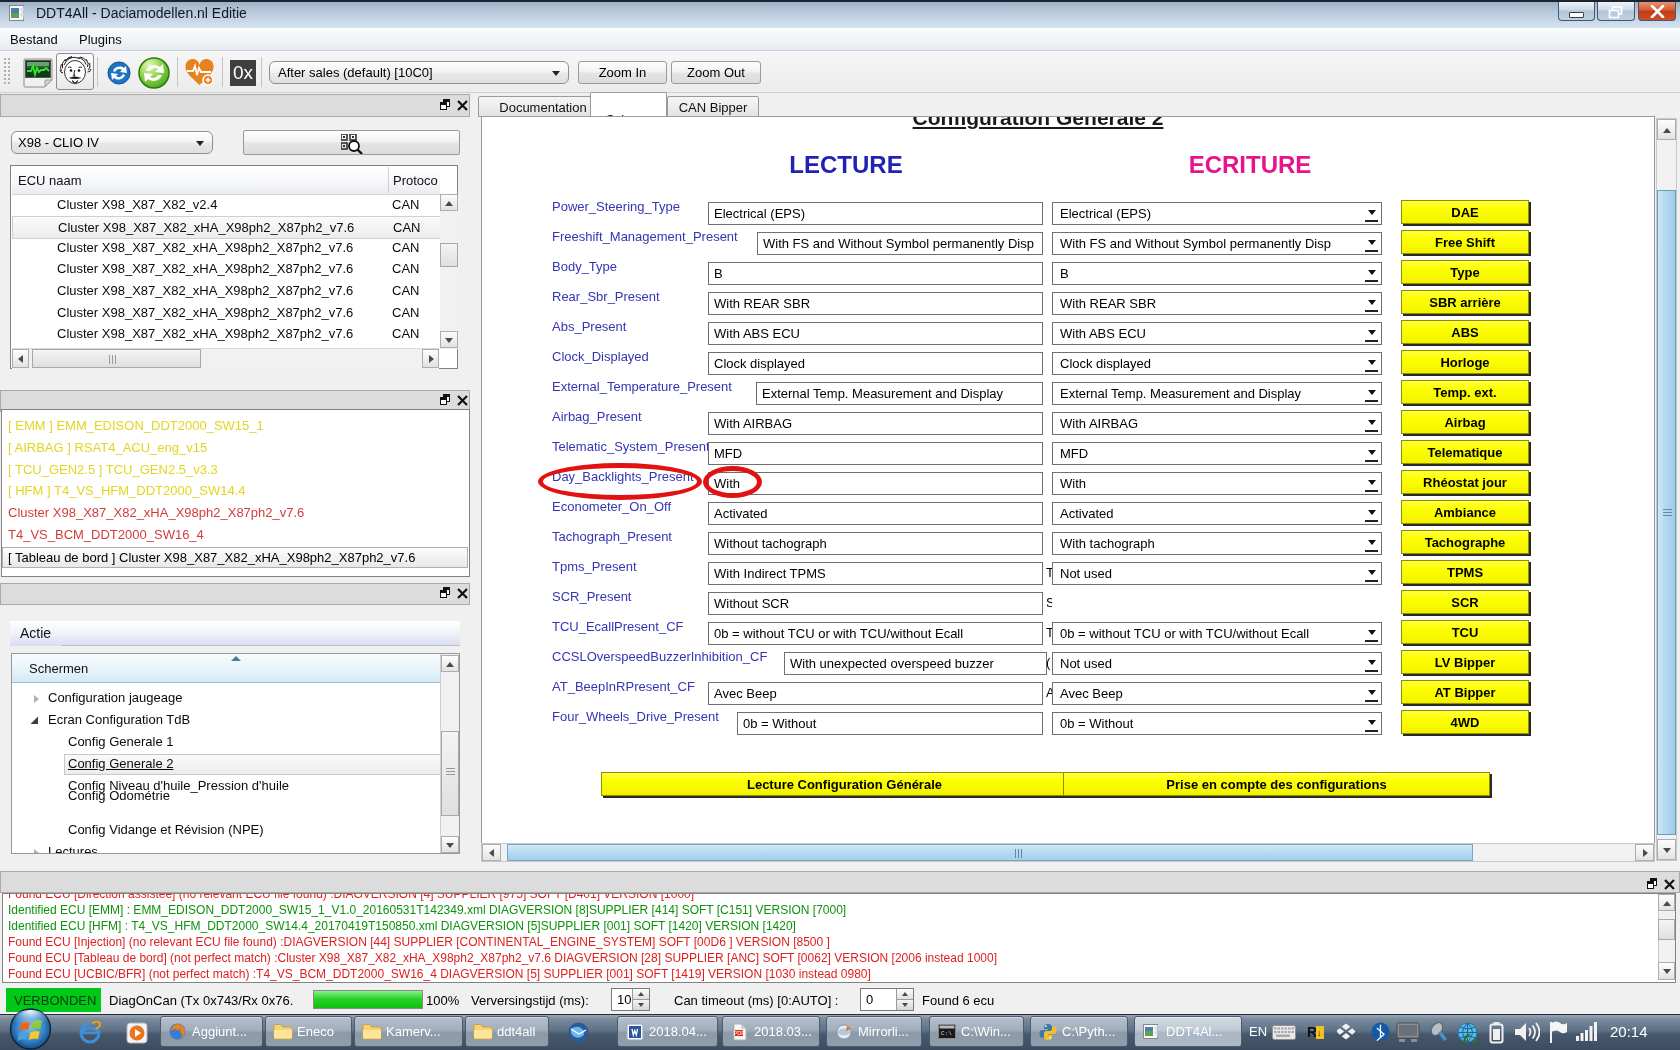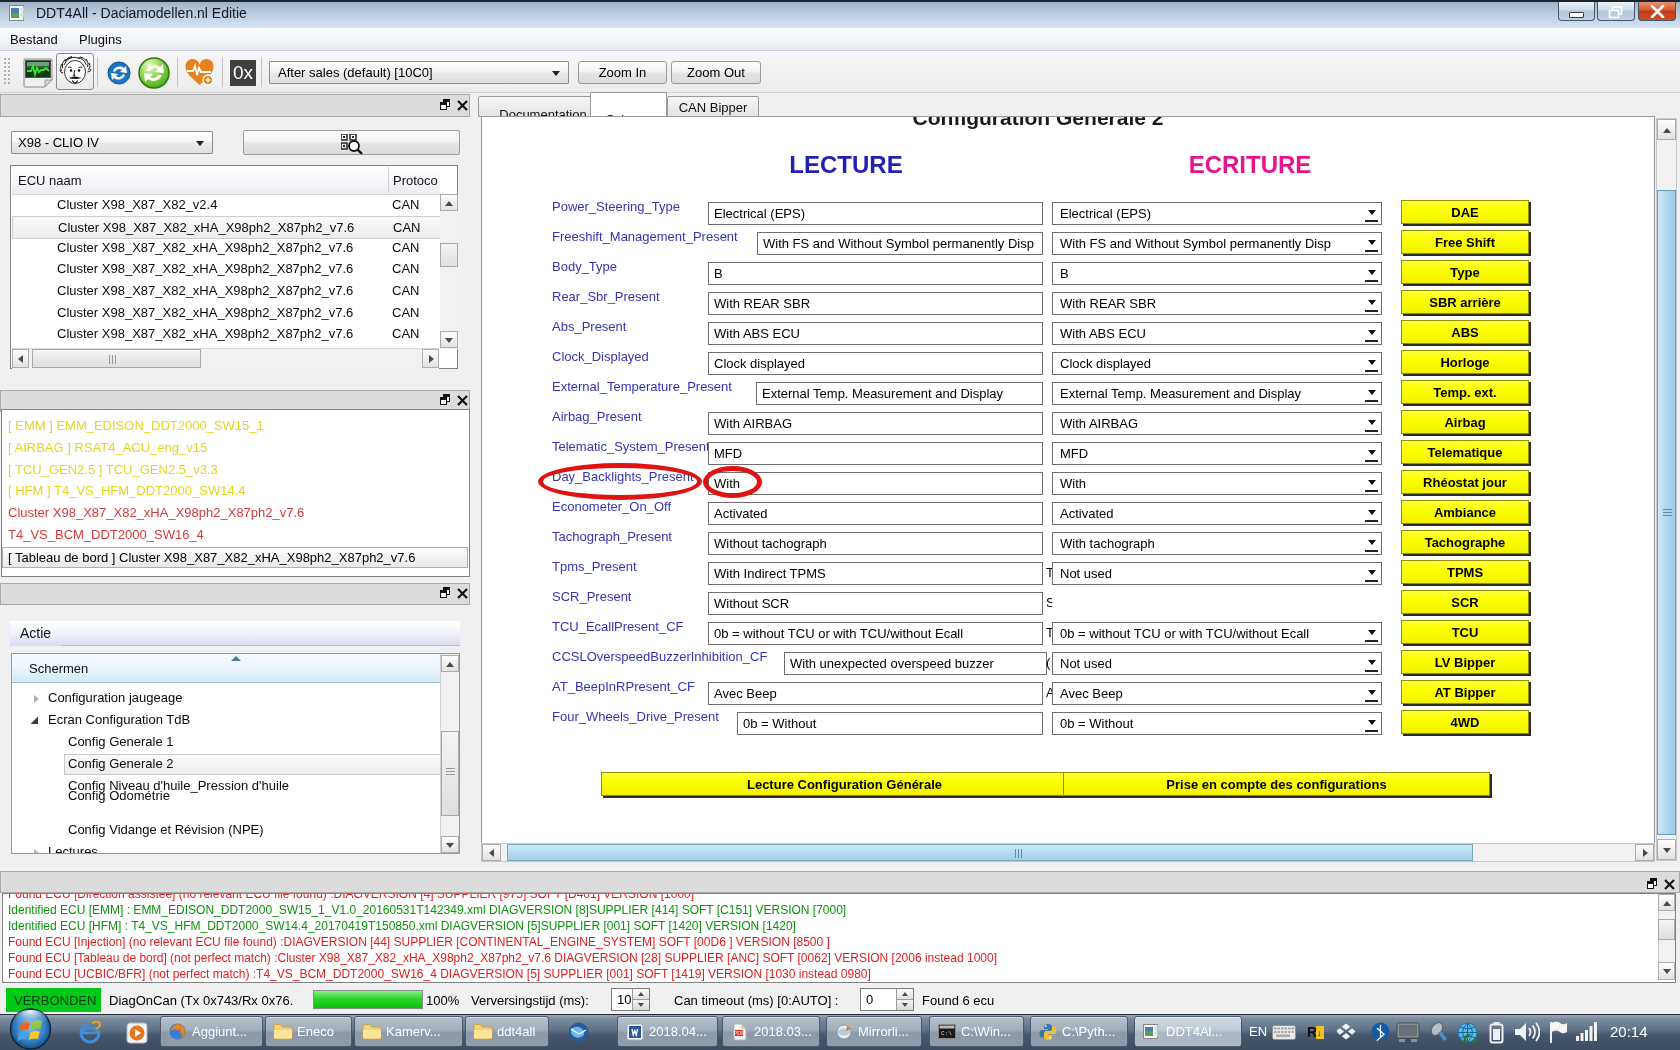--- a/index.html
+++ b/index.html
@@ -8,21 +8,21 @@
 #titletext{left:36px;top:5px;font-size:14px;color:#0f1822;}
 .capbtn{top:2px;height:19px;border:1px solid #44586e;border-top:none;border-radius:0 0 4px 4px;box-sizing:border-box;}
 #btnmin{left:1558px;width:37px;background:linear-gradient(180deg,#eef3f9 0%,#ccd9e7 45%,#b3c5d8 50%,#c0d1e2 100%);}
 #btnmax{left:1597px;width:38px;background:linear-gradient(180deg,#eef3f9 0%,#ccd9e7 45%,#b3c5d8 50%,#c0d1e2 100%);}
 #btnclose{left:1638px;width:38px;background:linear-gradient(180deg,#e8926f 0%,#d55b35 45%,#c03a16 50%,#cc4f26 100%);}
 #menubar{left:0;top:28px;width:1680px;height:23px;background:linear-gradient(180deg,#fbfcfd 0%,#f0f2f7 60%,#e6e9f1 100%);border-bottom:1px solid #c9ced8;box-sizing:border-box;}
 .menuitem{top:32px;font-size:13px;color:#0a0a0a;}
 #toolbar{left:0;top:51px;width:1680px;height:42px;background:linear-gradient(180deg,#f6f6f6,#ececec);border-bottom:1px solid #cfcfcf;box-sizing:border-box;}
 .tsep{top:57px;width:1px;height:30px;background:#c5c5c5;}
 .btn{background:linear-gradient(180deg,#fdfdfd 0%,#f2f2f2 45%,#e4e4e4 55%,#dcdcdc 100%);border:1px solid #9a9a9a;border-radius:3px;box-sizing:border-box;font-size:13px;color:#000;text-align:center;}
-.combo{background:linear-gradient(180deg,#fefefe 0%,#f4f4f4 45%,#e8e8e8 55%,#e0e0e0 100%);border:1px solid #8f8f8f;border-radius:1px;box-sizing:border-box;font-size:13px;color:#000;}
+.combo{background:linear-gradient(180deg,#fefefe 0%,#f4f4f4 45%,#e8e8e8 55%,#e0e0e0 100%);border:1px solid #8f8f8f;border-radius:6px;box-sizing:border-box;font-size:13px;color:#000;}
 .carr{position:absolute;right:8px;top:9px;width:0;height:0;border-left:4px solid transparent;border-right:4px solid transparent;border-top:5px solid #222;}
 .docktitle{background:#dcdcdc;border:1px solid #a9a9a9;box-sizing:border-box;}
 .flabel{font-size:13px;color:#3535b5;white-space:nowrap;}
 .tf{background:#fff;border:1px solid #6f6f6f;box-sizing:border-box;font-size:13px;color:#000;padding:3px 0 0 5px;white-space:nowrap;overflow:hidden;height:23px;}
 .cb{background:#fff;border:1px solid #6f6f6f;box-sizing:border-box;font-size:13px;color:#000;padding:3px 0 0 7px;white-space:nowrap;overflow:hidden;height:23px;}
 .cbarr{position:absolute;right:5px;top:7px;width:0;height:0;border-left:4px solid transparent;border-right:4px solid transparent;border-top:5px solid #111;}
 .cbline{position:absolute;right:3px;bottom:2px;width:13px;height:2px;background:#222;}
 .ybtn{background:linear-gradient(180deg,#ffff40 0%,#feff00 35%,#f2f200 100%);border:1px solid #8f8f00;box-shadow:2px 2px 0 #2a2a2a;box-sizing:border-box;font-size:13px;font-weight:bold;color:#000;text-align:center;padding-top:4px;height:24px;}
 .sbtrack{background:#f1f1f1;border:1px solid #c8c8c8;box-sizing:border-box;}
 .sbbtn{background:linear-gradient(180deg,#fdfdfd,#e2e2e2);border:1px solid #adadad;box-sizing:border-box;}
@@ -252,42 +252,42 @@
 <div style="position:absolute;left:17px;top:7px;font-size:13px;color:#111;">Schermen</div>
 <div style="position:absolute;left:219px;top:2px;width:0;height:0;border-left:5px solid transparent;border-right:5px solid transparent;border-bottom:5px solid #4d7d92;"></div>
 <div style="position:absolute;left:22px;top:41px;width:0;height:0;border-top:4px solid transparent;border-bottom:4px solid transparent;border-left:5px solid #aeb2b8;"></div>
 <div class="titem" style="left:36px;top:36px;">Configuration jaugeage</div>
 <svg style="position:absolute;left:18px;top:62px;" width="9" height="9" viewBox="0 0 9 9">
       <polygon points="8,0.5 8,8 0.5,8" fill="#3c3c3c"></polygon>
     </svg>
 <div class="titem" style="left:36px;top:58px;">Ecran Configuration TdB</div>
 <div class="titem" style="left:56px;top:80px;">Config Generale 1</div>
 <div style="position:absolute;left:52px;top:100px;width:392px;height:21px;background:linear-gradient(180deg,#fafafa,#ececec);border:1px solid #c8c8c8;box-sizing:border-box;"></div>
-<div class="titem" style="left:56px;top:102px;">Config Generale 2</div>
+<div class="titem" style="left:56px;top:102px;text-decoration:underline;">Config Generale 2</div>
 <div class="titem" style="left:56px;top:124px;">Config Niveau d'huile_Pression d'huile</div>
 <div class="titem" style="left:56px;top:134px;">Config Odométrie</div>
 <div class="titem" style="left:56px;top:168px;">Config Vidange et Révision (NPE)</div>
 <div style="position:absolute;left:22px;top:195px;width:0;height:0;border-top:4px solid transparent;border-bottom:4px solid transparent;border-left:5px solid #aeb2b8;"></div>
 <div class="titem" style="left:36px;top:190px;">Lectures</div>
 <div class="sbtrack" style="position:absolute;left:428px;top:0px;width:19px;height:199px;border:none;border-left:1px solid #d0d0d0;"></div>
 <div class="sbbtn" style="position:absolute;left:429px;top:1px;width:18px;height:17px;">
       <span class="arr up" style="left:4px;top:6px;"></span>
     </div>
 <div class="sbthumbg" style="position:absolute;left:429px;top:77px;width:18px;height:85px;">
       <span style="position:absolute;left:4px;top:39px;width:9px;height:1px;background:#999;box-shadow:0 3px 0 #999,0 -3px 0 #999;"></span>
     </div>
 <div class="sbbtn" style="position:absolute;left:429px;top:182px;width:18px;height:17px;">
       <span class="arr dn" style="left:4px;top:6px;"></span>
     </div>
   </div>
-<div class="abs tab" style="left:478px;top:96px;width:130px;height:21px;background:linear-gradient(180deg,#f6f6f6,#e3e3e3);border:1px solid #9a9a9a;border-radius:2px 2px 0 0;padding-top:10px;">Documentation</div>
+<div class="abs tab" style="left:478px;top:96px;width:130px;height:21px;background:linear-gradient(180deg,#f6f6f6,#e3e3e3);border:1px solid #9a9a9a;border-radius:2px 2px 0 0;padding-top:3px;">Documentation</div>
 <div class="abs tab" style="left:590px;top:92px;width:77px;height:25px;background:#fff;border:1px solid #9a9a9a;border-bottom:none;border-radius:2px 2px 0 0;padding-top:19px;">Scherm</div>
 <div class="abs tab" style="left:667px;top:96px;width:92px;height:21px;background:linear-gradient(180deg,#f6f6f6,#e3e3e3);border:1px solid #9a9a9a;border-radius:2px 2px 0 0;padding-top:3px;">CAN Bipper</div>
 <div class="abs" id="pane">
-    <div style="position:absolute;left:0;top:-11px;width:1112px;text-align:center;font-size:21px;font-weight:bold;color:#1a1a1a;">Configuration Générale 2</div>
+    <div style="position:absolute;left:0;top:-11px;width:1112px;text-align:center;font-size:21px;font-weight:bold;color:#1a1a1a;text-decoration:underline;">Configuration Générale 2</div>
 <div style="position:absolute;left:264px;top:34px;width:200px;text-align:center;font-size:24px;font-weight:bold;color:#2121b4;">LECTURE</div>
 <div style="position:absolute;left:668px;top:34px;width:200px;text-align:center;font-size:24px;font-weight:bold;color:#e8138c;">ECRITURE</div>
 <div class="flabel" style="position:absolute;left:70px;top:82px;">Power_Steering_Type</div>
 <div class="tf" style="position:absolute;left:226px;top:85px;width:335px;">Electrical (EPS)</div>
 <div class="cb" style="position:absolute;left:570px;top:85px;width:330px;">Electrical (EPS)<span class="cbarr"></span><span class="cbline"></span></div>
 <div class="ybtn" style="position:absolute;left:919px;top:83px;width:128px;">DAE</div>
 <div class="flabel" style="position:absolute;left:70px;top:112px;">Freeshift_Management_Present</div>
 <div class="tf" style="position:absolute;left:275px;top:115px;width:286px;">With FS and Without Symbol permanently Disp</div>
 <div class="cb" style="position:absolute;left:570px;top:115px;width:330px;">With FS and Without Symbol permanently Disp<span class="cbarr"></span><span class="cbline"></span></div>
 <div class="ybtn" style="position:absolute;left:919px;top:113px;width:128px;">Free Shift</div>

